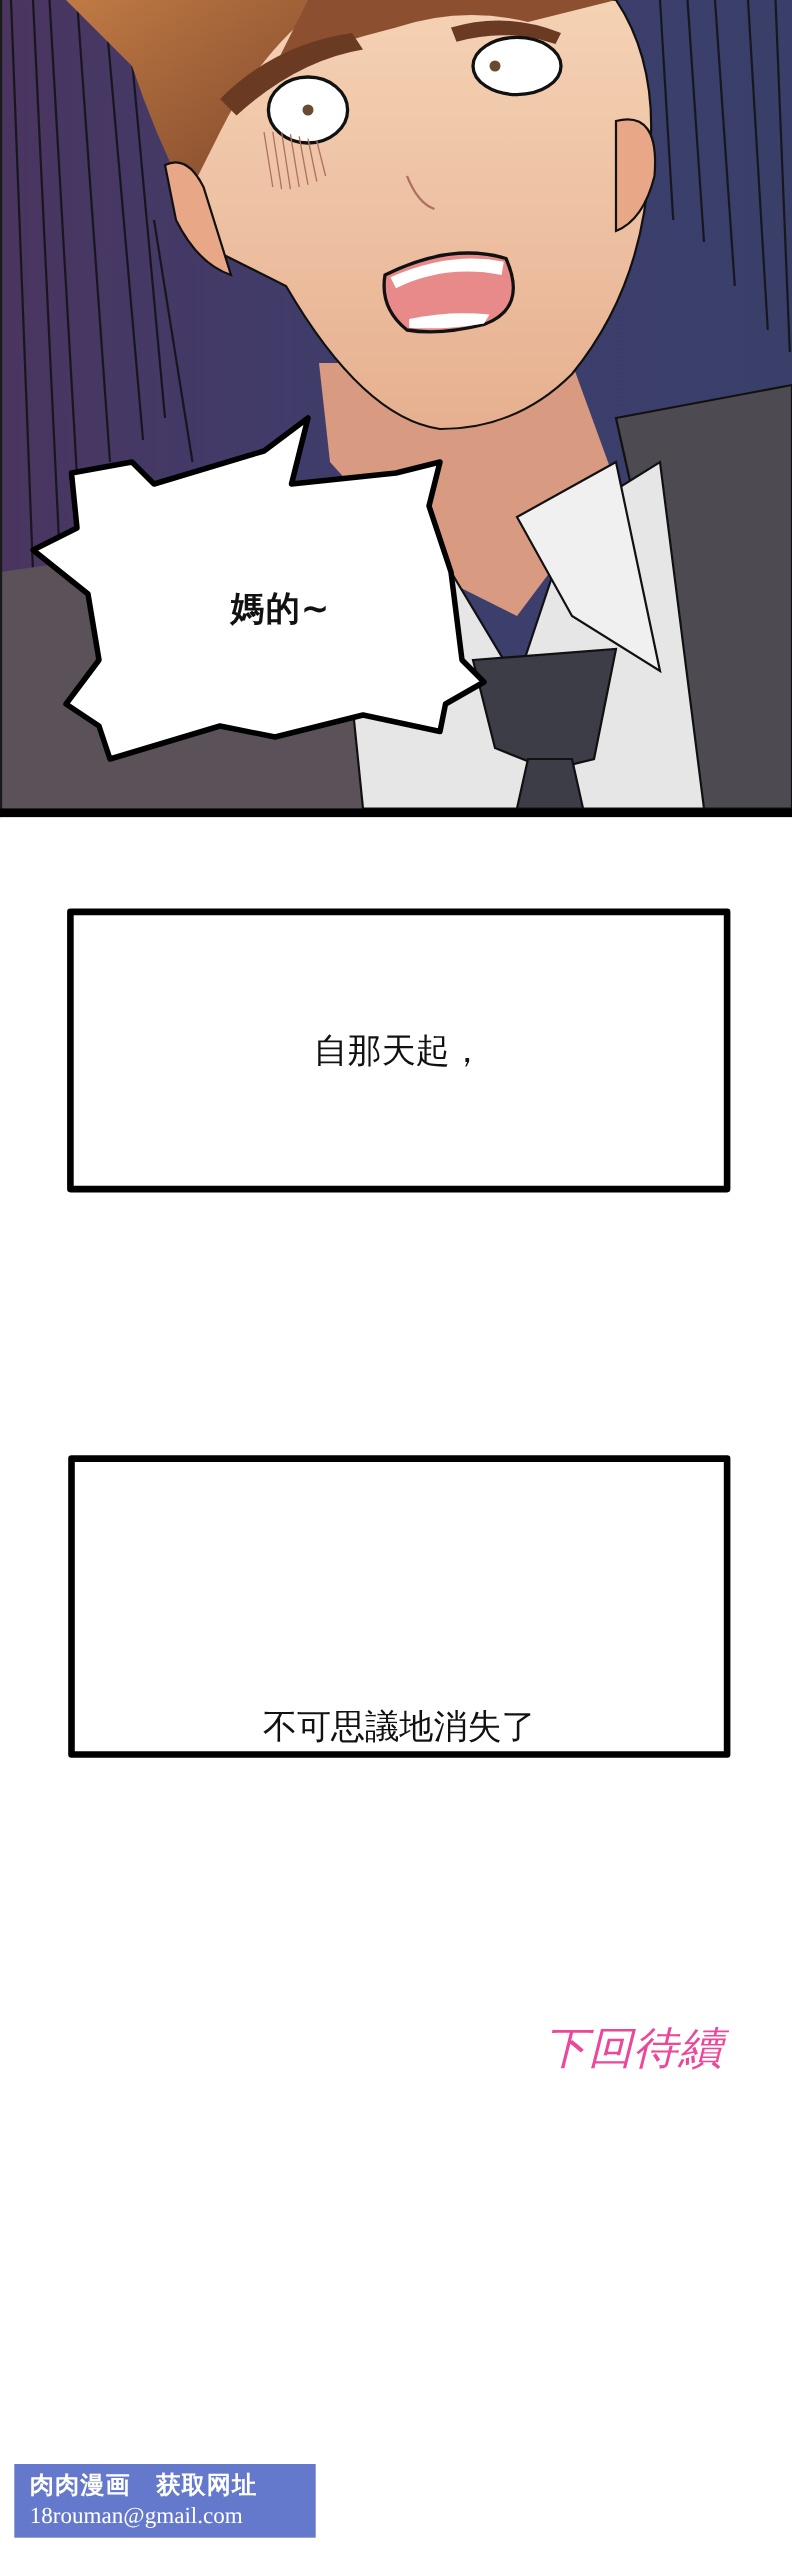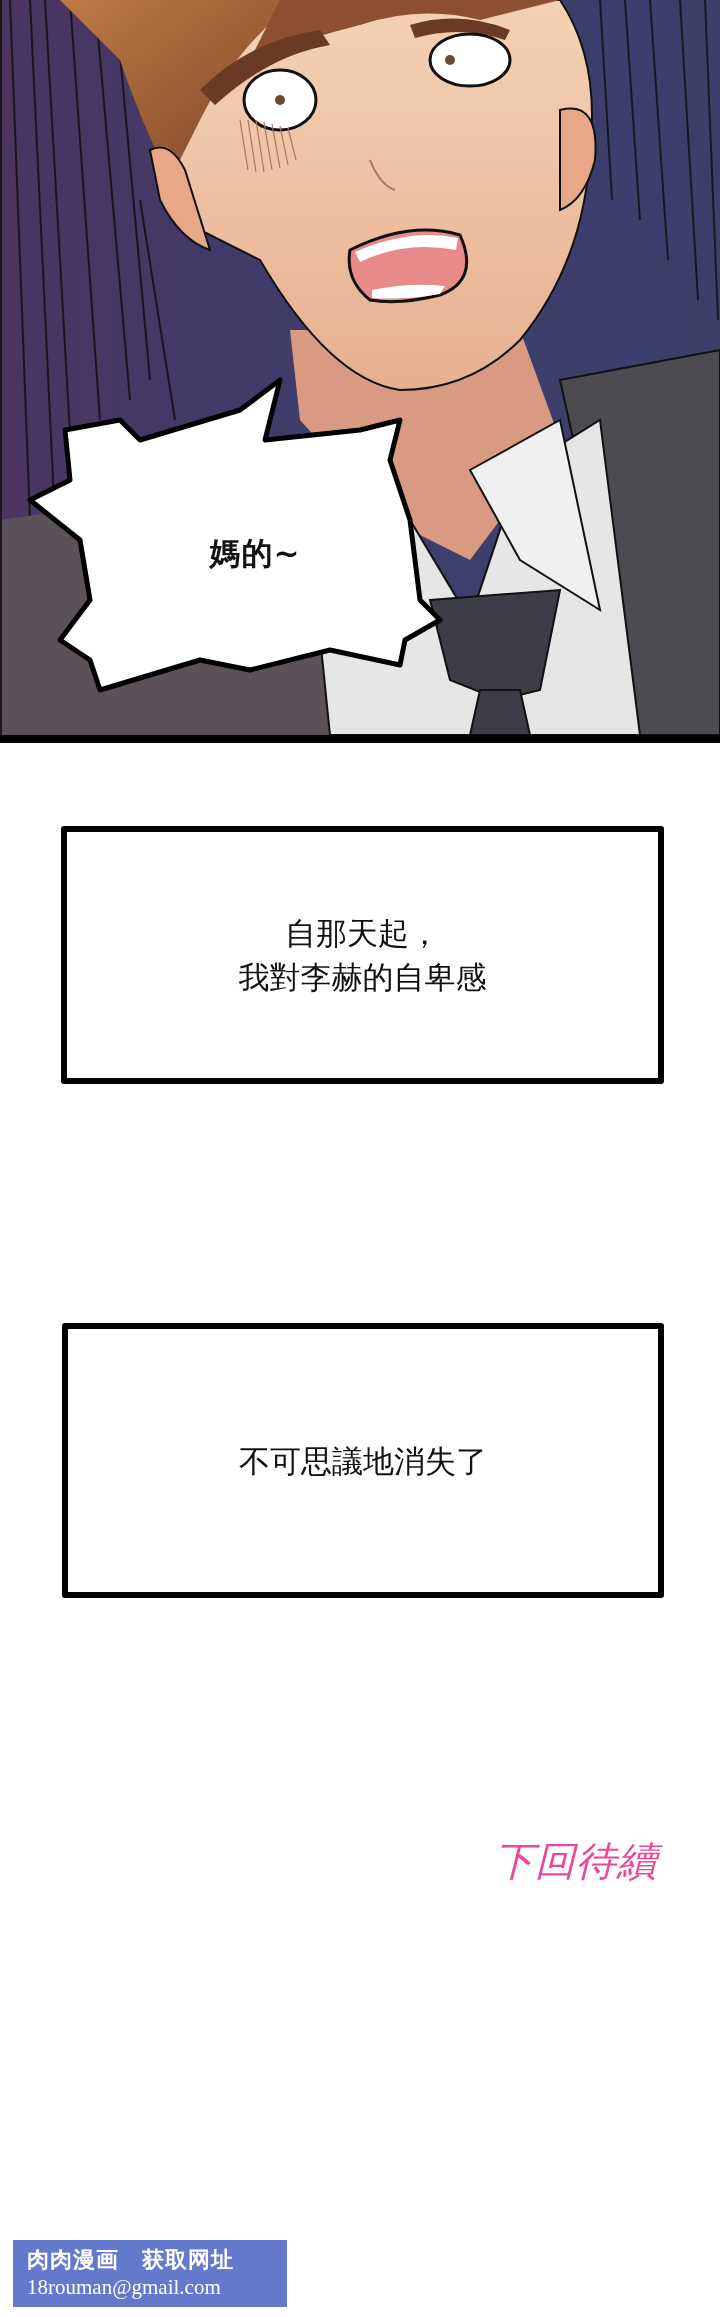--- a/index.html
+++ b/index.html
@@ -8,21 +8,21 @@
   .panel { position: absolute; left: 0; top: 0; width: 720px; height: 743px; overflow: hidden; }
   .panel svg { position: absolute; left: 0; top: 0; }
   .panel-border-bottom { position: absolute; left: 0; top: 735px; width: 720px; height: 8px; background: #000; }
   .panel-border-left { position: absolute; left: 0; top: 0; width: 2px; height: 743px; background: #1a1a1a; }
   .bubble-text { position: absolute; left: 190px; top: 533px; width: 130px; text-align: center;
                  font-size: 31px; color: #111; letter-spacing: 1px; font-weight: bold; }
   .caption-box { position: absolute; border: 6px solid #000; border-radius: 3px; background: #fff;
                  box-sizing: border-box; display: flex; align-items: center; justify-content: center;
                  text-align: center; }
   .caption-box.one { left: 61px; top: 826px; width: 603px; height: 258px; }
-  .caption-box.two { left: 62px; top: 1323px; width: 602px; height: 275px; }
+  .caption-box.two { left: 62px; top: 1323px; width: 602px; height: 275px; align-items: flex-end; }
   .caption-text { font-size: 31px; line-height: 44px; color: #111; }
   .caption-line { display: block; }
   .tbc { position: absolute; left: 494px; top: 1834px; font-size: 40px; font-style: italic; color: #ec4899;
          letter-spacing: 1px; }
   .watermark { position: absolute; left: 13px; top: 2240px; width: 274px; height: 67px; background: #6478cc;
                color: #fff; box-sizing: border-box; padding: 6px 10px 0 14px; }
   .wm-title { font-family: "DejaVu Sans", sans-serif; font-weight: bold; font-size: 22px; line-height: 28px;
               letter-spacing: 1px; white-space: pre; }
   .wm-email { font-family: "Liberation Serif", "DejaVu Serif", serif; font-weight: normal; font-size: 21px;
               line-height: 26px; }
@@ -112,21 +112,20 @@
     <path d="M65 430 L120 420 L140 440 L240 410 L280 380 L265 440 L360 430 L400 420 L390 460 L410 520 L420 600 L440 620 L405 640 L400 665 L330 650 L250 670 L200 660 L100 690 L90 660 L60 640 L90 600 L80 540 L30 500 L70 480 Z" fill="#fff" stroke="#000" stroke-width="5" stroke-linejoin="round"></path>
   </svg>
   <div class="bubble-text">媽的~</div>
   <div class="panel-border-left"></div>
   <div class="panel-border-bottom"></div>
 </div>
 
 <div class="caption-box one">
   <div class="caption-text">
     <span class="caption-line">自那天起，</span>
-    <span class="caption-line">我對李赫的自卑感</span>
   </div>
 </div>
 
 <div class="caption-box two">
   <div class="caption-text">
     <span class="caption-line">不可思議地消失了</span>
   </div>
 </div>
 
 <div class="tbc">下回待續</div>

